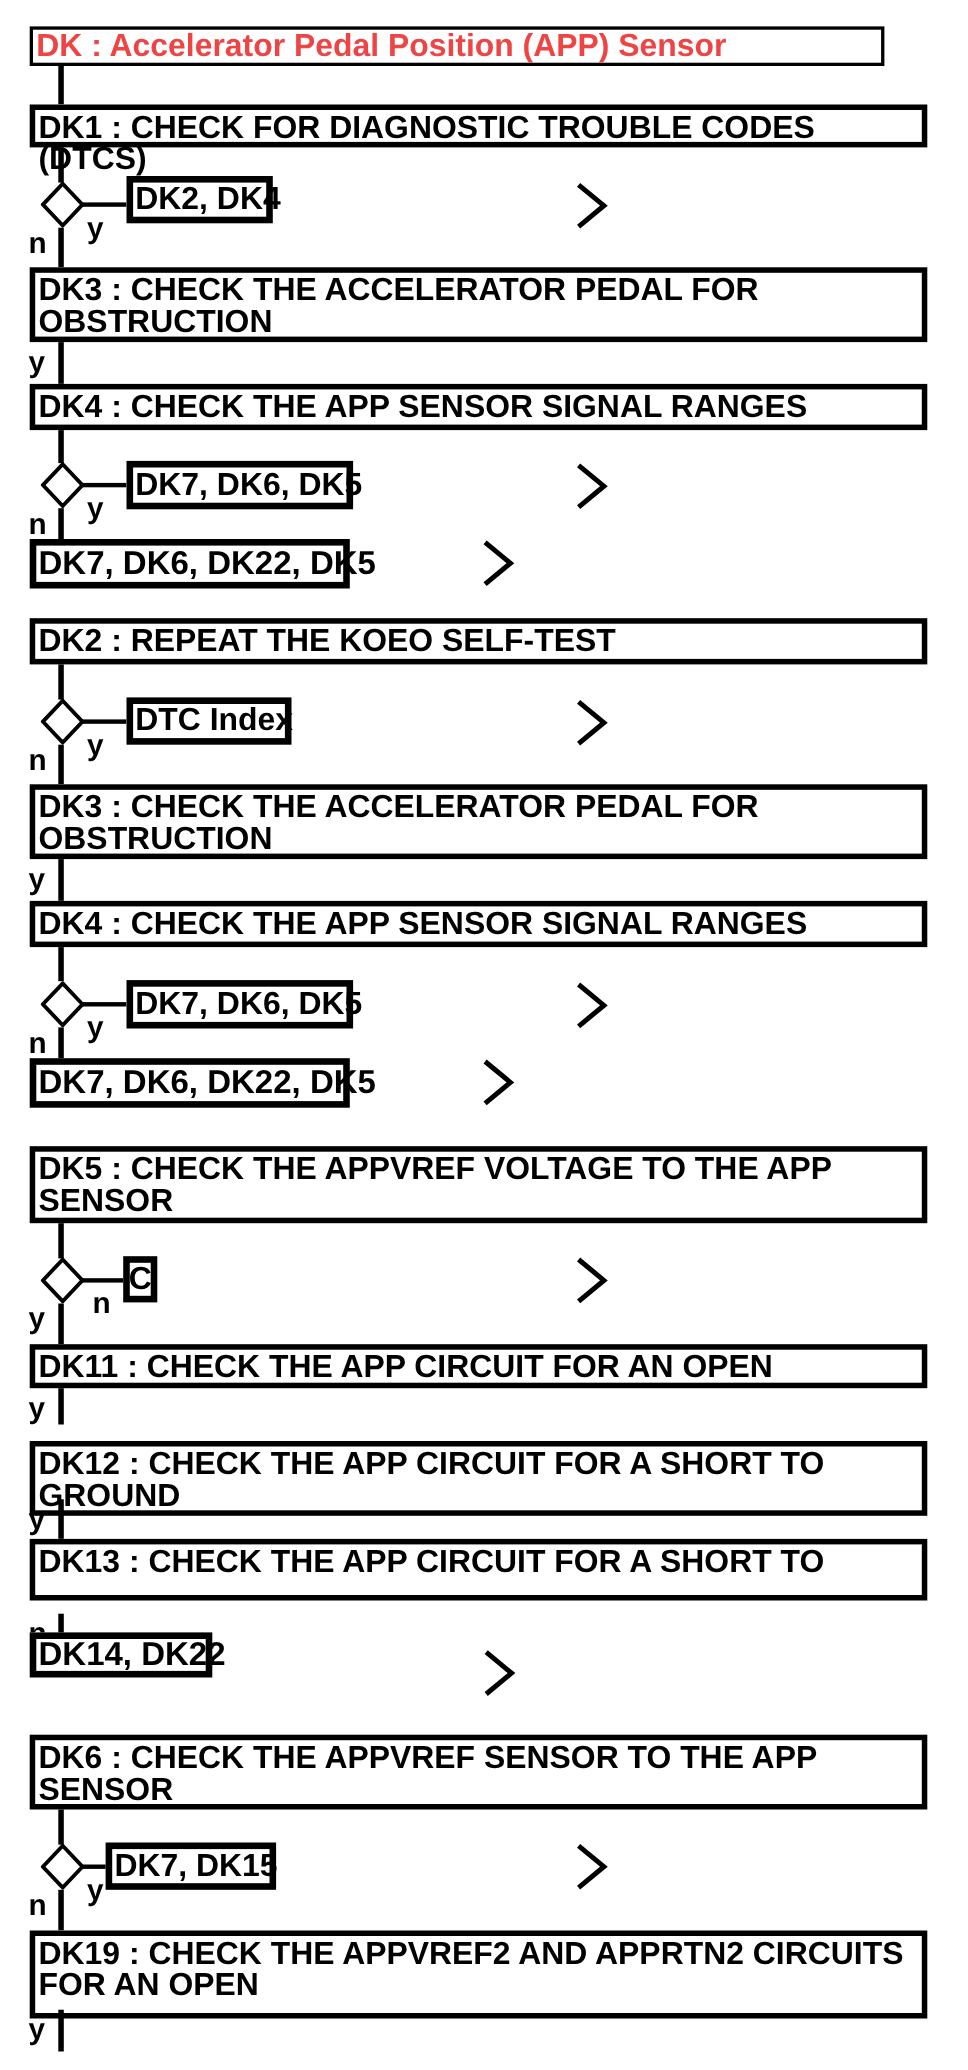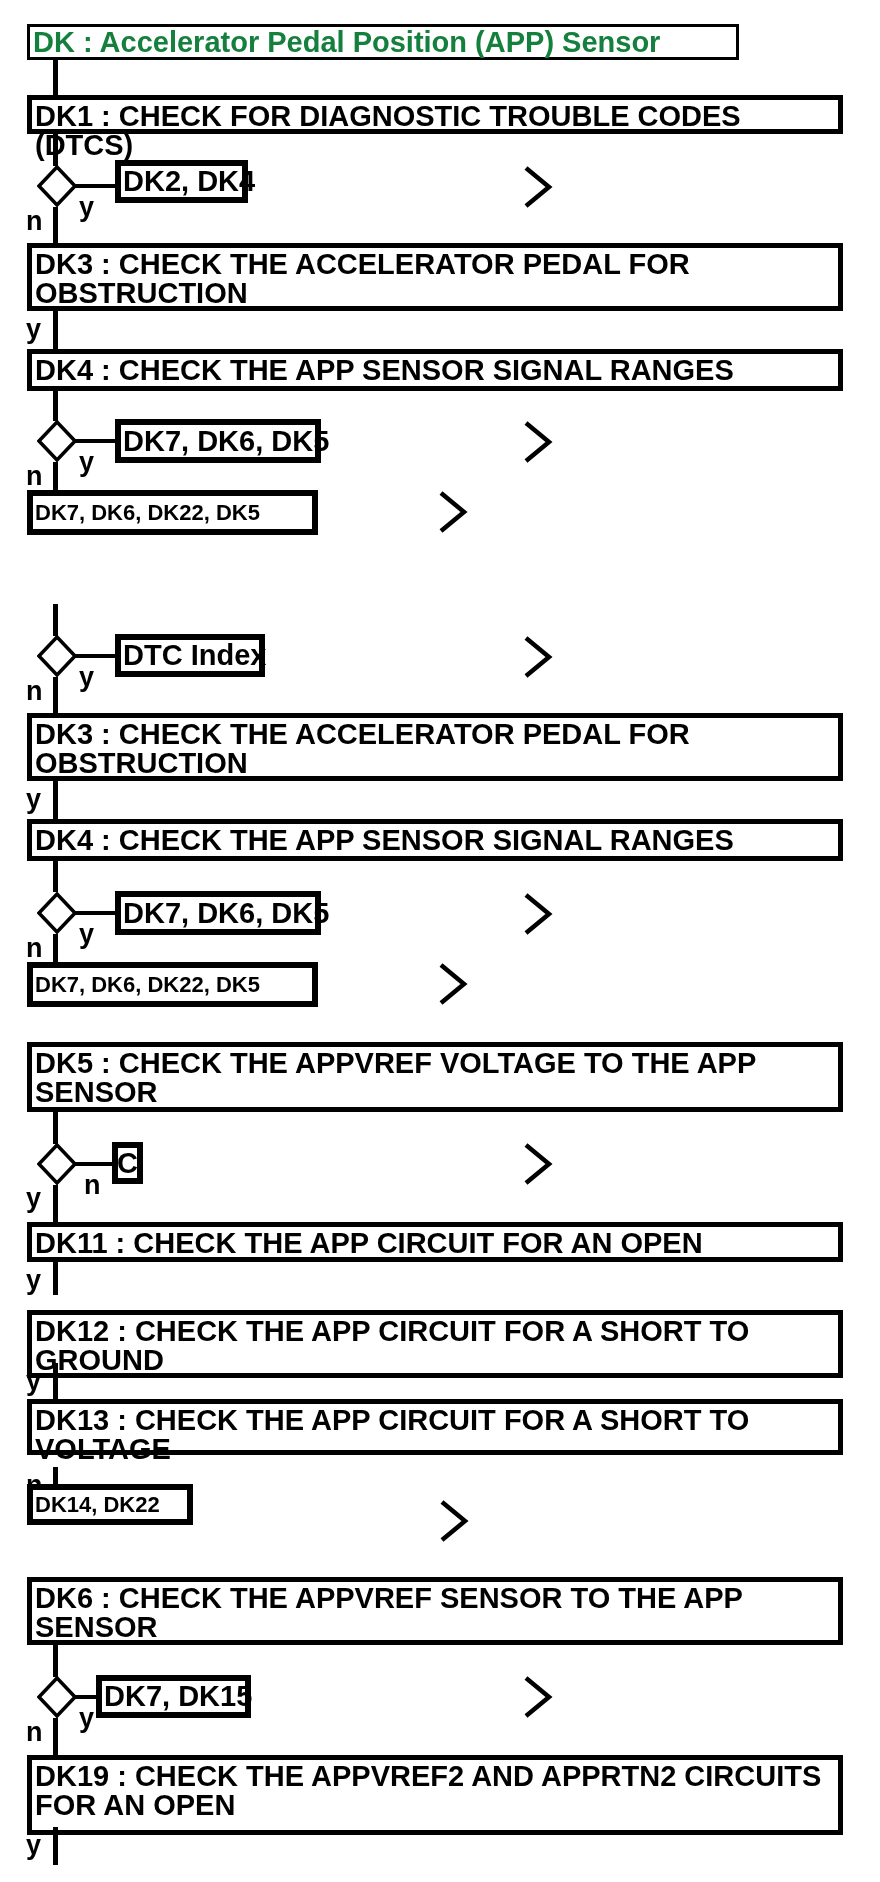--- a/index.html
+++ b/index.html
@@ -1,27 +1,27 @@
 <!DOCTYPE html>
 <html><head>
 <meta charset="utf-8">
 <style>
   html,body{margin:0;padding:0;}
   body{width:880px;height:1882px;background:#ffffff;font-family:"Liberation Sans",sans-serif;}
   #stage{position:relative;width:880px;height:1882px;background:#ffffff;overflow:hidden;}
   .box{position:absolute;left:27px;width:816px;box-sizing:border-box;border:5px solid #000;
        background:#fff;color:#000;font-weight:bold;font-size:29px;line-height:29px;
        padding:2px 2px 0 3px;}
-  .titlebox{position:absolute;left:27px;width:712px;box-sizing:border-box;border:3px solid #000;
-       background:#fff;color:#15803d;font-weight:bold;font-size:29px;line-height:29px;padding:1px 2px 0 3px;}
+  .titlebox{position:absolute;left:27px;width:777px;box-sizing:border-box;border:3px solid #000;
+       background:#fff;color:#ef4444;font-weight:bold;font-size:29px;line-height:29px;padding:1px 2px 0 3px;}
   .sidebox{position:absolute;box-sizing:border-box;border:6px solid #000;background:#fff;color:#000;
        font-weight:bold;font-size:29px;line-height:29px;display:flex;align-items:center;padding:0 2px;
        white-space:nowrap;}
   .refbox{position:absolute;left:27px;box-sizing:border-box;border:6px solid #000;background:#fff;color:#000;
-       font-weight:bold;font-size:22px;line-height:29px;display:flex;align-items:center;padding:0 2px;
+       font-weight:bold;font-size:30px;line-height:29px;display:flex;align-items:center;padding:0 2px;
        white-space:nowrap;}
   .vline{position:absolute;left:53px;width:5px;background:#000;}
   .hline{position:absolute;height:4px;background:#000;}
   .lbl{position:absolute;color:#000;font-weight:bold;font-size:27px;line-height:27px;}
   .dmd,.chev{position:absolute;}
 </style>
 </head>
 <body>
 
 <div id="stage">
@@ -64,20 +64,21 @@
   <svg class="chev" style="left:523px;top:420px;" width="30" height="44" viewBox="0 0 30 44">
     <polyline points="3,3 26,22 3,41" fill="none" stroke="#000" stroke-width="4.5"></polyline>
   </svg>
   <div class="vline" style="top:462px;height:28px;"></div>
 
   <div class="refbox" style="top:490px;width:291px;height:45px;">DK7, DK6, DK22, DK5</div>
   <svg class="chev" style="left:438px;top:490px;" width="30" height="44" viewBox="0 0 30 44">
     <polyline points="3,3 26,22 3,41" fill="none" stroke="#000" stroke-width="4.5"></polyline>
   </svg>
 
+  <div class="box" style="top:562px;height:42px;">DK2 : REPEAT THE KOEO SELF-TEST</div>
   <div class="vline" style="top:604px;height:32px;"></div>
 
   <svg class="dmd" style="left:37px;top:635px;" width="40" height="42" viewBox="0 0 40 42">
     <polygon points="20,2 38,21 20,40 2,21" fill="#fff" stroke="#000" stroke-width="3.5"></polygon>
   </svg>
   <div class="hline" style="left:75px;top:654px;width:40px;"></div>
   <div class="sidebox" style="left:115px;top:634px;width:150px;height:43px;">DTC Index</div>
   <div class="lbl" style="left:79px;top:664px;">y</div>
   <div class="lbl" style="left:26px;top:678px;">n</div>
   <svg class="chev" style="left:523px;top:635px;" width="30" height="44" viewBox="0 0 30 44">
@@ -136,21 +137,20 @@
 
   <div class="box" style="top:1310px;height:68px;">
     <div>DK12 : CHECK THE APP CIRCUIT FOR A SHORT TO</div>
     <div>GROUND</div>
   </div>
   <div class="lbl" style="left:26px;top:1368px;">y</div>
   <div class="vline" style="top:1363px;height:36px;"></div>
 
   <div class="box" style="top:1399px;height:56px;">
     <div>DK13 : CHECK THE APP CIRCUIT FOR A SHORT TO</div>
-    <div>VOLTAGE</div>
   </div>
   <div class="lbl" style="left:26px;top:1472px;">n</div>
   <div class="vline" style="top:1467px;height:31px;"></div>
 
   <div class="refbox" style="top:1484px;width:166px;height:41px;">DK14, DK22</div>
   <svg class="chev" style="left:439px;top:1499px;" width="30" height="44" viewBox="0 0 30 44">
     <polyline points="3,3 26,22 3,41" fill="none" stroke="#000" stroke-width="4.5"></polyline>
   </svg>
 
   <div class="box" style="top:1577px;height:68px;">

